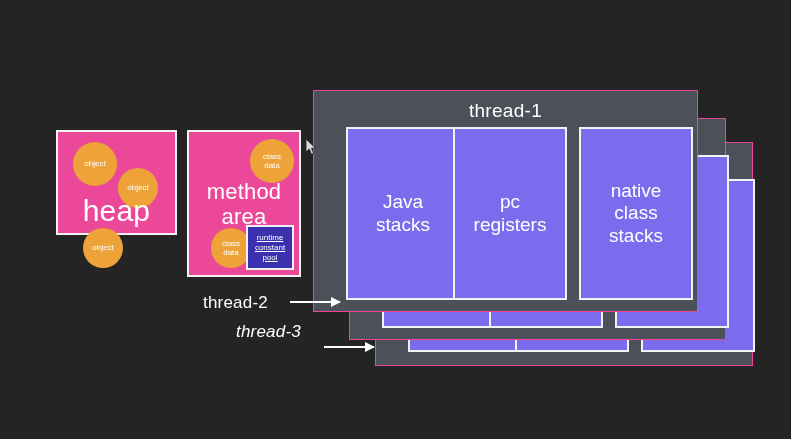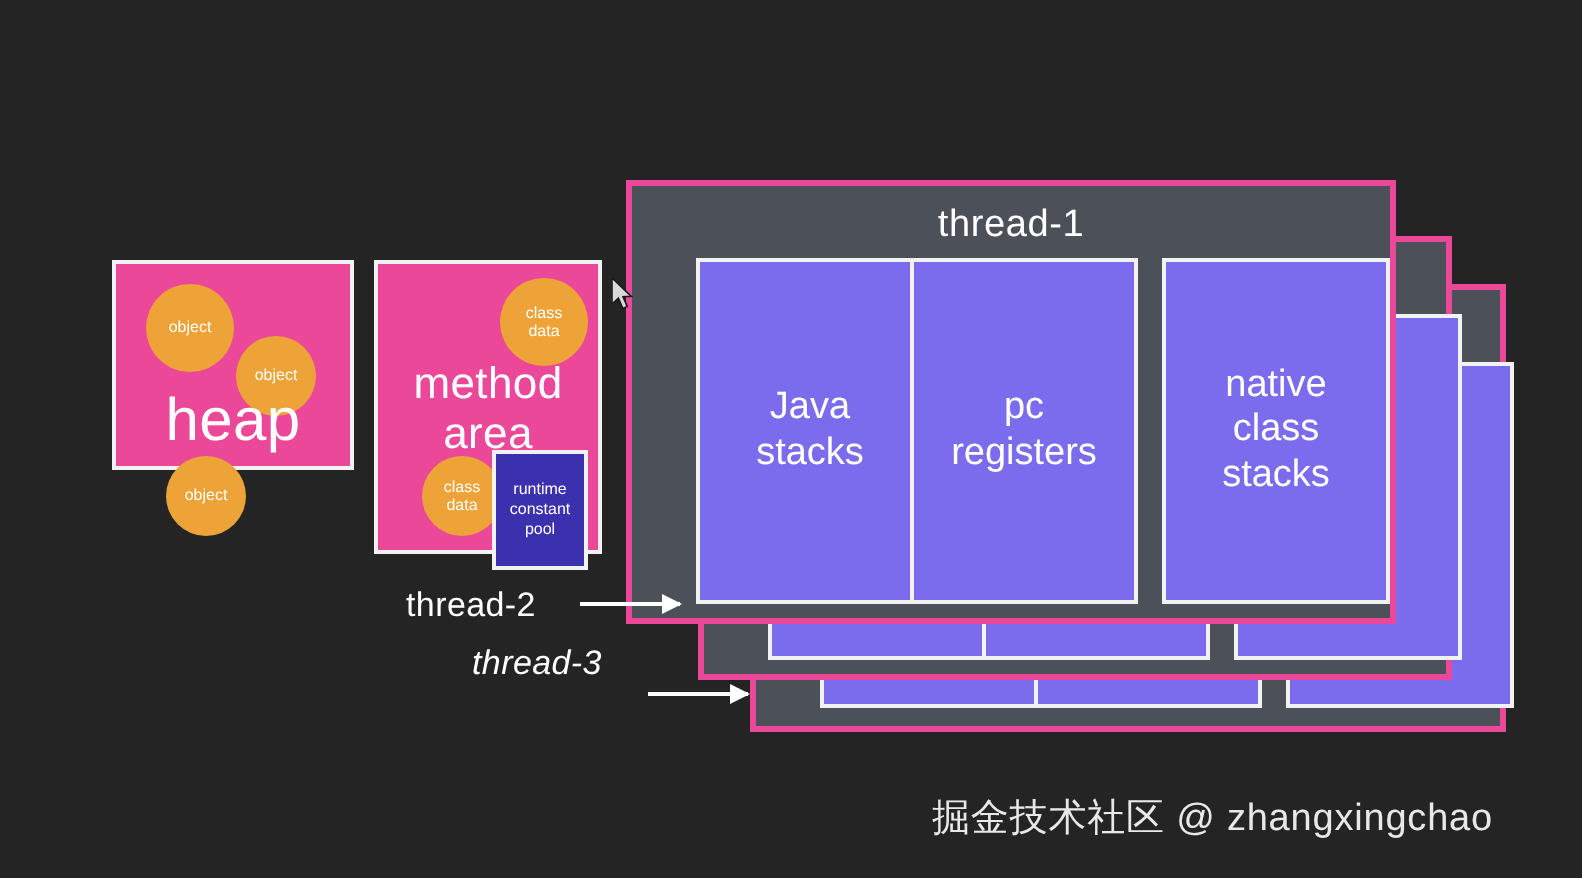--- a/index.html
+++ b/index.html
@@ -60,39 +60,40 @@
     display: flex;
     align-items: center;
     justify-content: center;
     text-align: center;
     white-space: pre-line;
   }
 
   
   #runtime-constant-pool {
     position: absolute;
-    left: 57px; top: 93px; width: 48px; height: 60px;
+    left: 57px; top: 93px; width: 48px; height: 45px;
     background: #3b31ae;
     border: 2px solid #f2f2f2;
     box-sizing: border-box;
     color: #ffffff;
     font-size: 8px;
     line-height: 1.25;
     display: flex;
     align-items: center;
     justify-content: center;
     text-align: center;
     white-space: pre-line;
+    text-decoration: underline;
   }
 
   
   .thread-panel {
     position: absolute;
     background: #4b5059;
-    border: 3px solid #ec4899;
+    border: 1px solid #ec4899;
     box-sizing: border-box;
   }
   .thread-title {
     position: absolute;
     left: 0; right: 0; top: 9px;
     text-align: center;
     color: #ffffff;
     font-size: 19px;
     letter-spacing: .3px;
   }
@@ -214,19 +215,18 @@
 constant
 pool</div>
   </div>
 
   <div class="thread-pointer" id="thread-2-pointer">thread-2</div>
   <div class="arrow" id="thread-2-arrow"></div>
 
   <div class="thread-pointer" id="thread-3-pointer">thread-3</div>
   <div class="arrow" id="thread-3-arrow"></div>
 
-  <div id="watermark">掘金技术社区 @ zhangxingchao</div>
 
   <svg id="mouse-cursor" viewBox="0 0 12 17">
     <polygon points="0,0 0,13 3.2,10.1 5.4,15.2 7.6,14.2 5.5,9.4 9.6,9.2" fill="#d8d8d8" stroke="#1a1a1a" stroke-width="0.8"></polygon>
   </svg>
 
 </div>
 
 </body></html>

